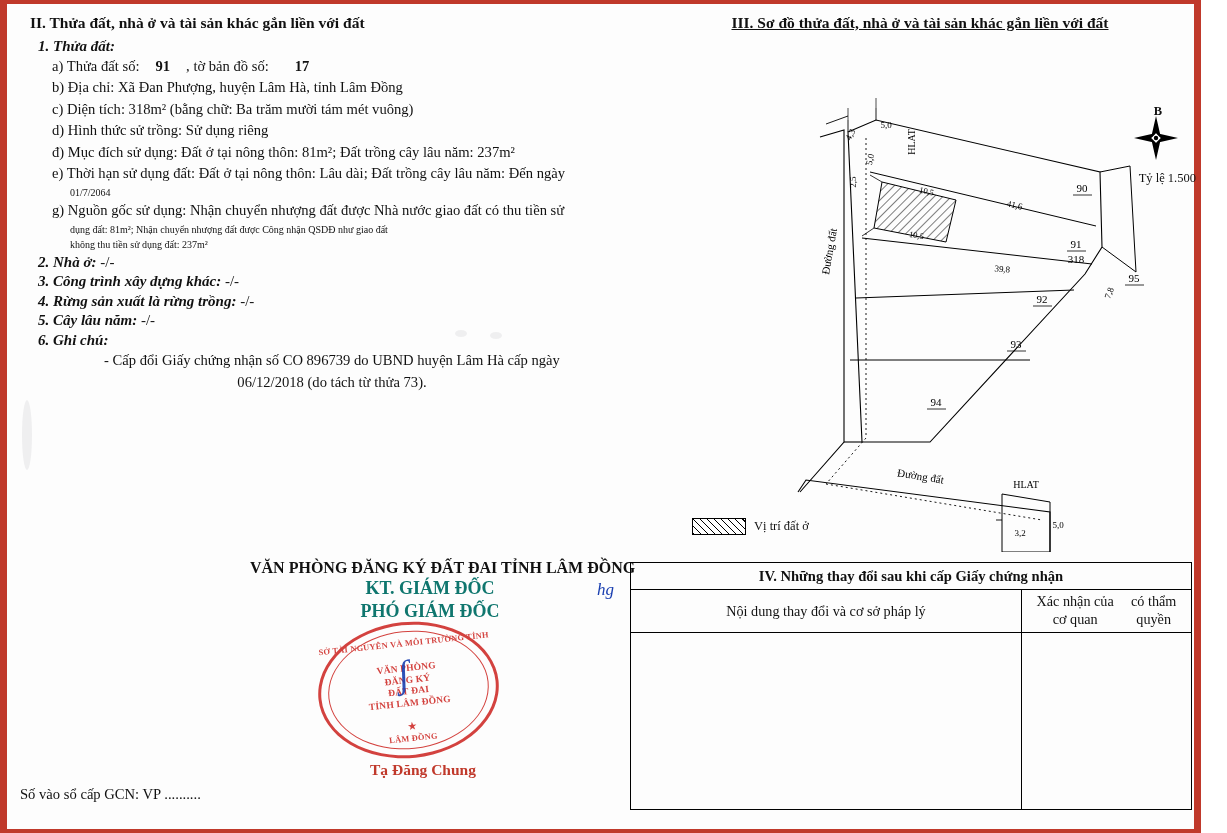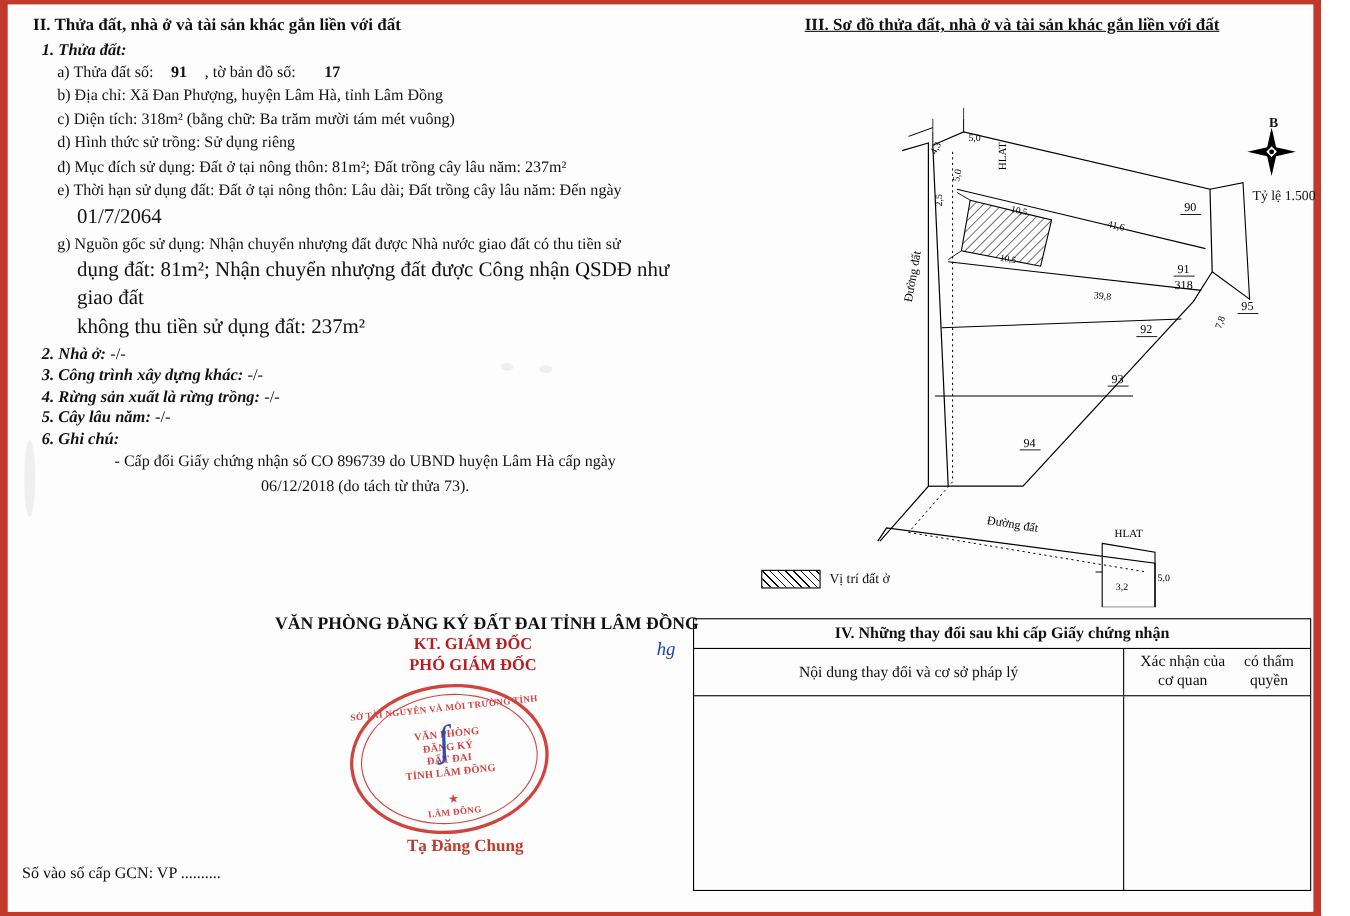--- a/index.html
+++ b/index.html
@@ -46,21 +46,21 @@
     font-style: italic;
     font-size: 15px;
     margin: 0 0 2px 20px;
   }
   .line {
     font-size: 14.6px;
     margin: 0 0 2.5px 34px;
     line-height: 1.30;
   }
   .line2 {
-    font-size: 19px;
+    font-size: 10px;
     margin: 0 0 2.5px 52px;
     line-height: 1.30;
   }
   .b { font-weight: bold; }
   .sp-l { display:inline-block; width: 16px; }
   .sp-m { display:inline-block; width: 26px; }
 
   .numbered {
     font-weight: bold;
     font-style: italic;
@@ -93,23 +93,23 @@
   }
   #sign-hand {
     position: absolute;
     right: -4px;
     top: 24px;
     color: #1a3fb0;
     font-style: italic;
     font-size: 17px;
   }
   #sign-role1, #sign-role2 {
-    color: #b91c1c;
-    font-weight: bold;
-    font-size: 15px;
+    color: #0f766e;
+    font-weight: bold;
+    font-size: 18px;
     line-height: 1.25;
   }
   #sign-name {
     color: #c0392b;
     font-weight: bold;
     font-size: 15.5px;
     position: absolute;
     left: 120px;
     top: 205px;
     white-space: nowrap;

